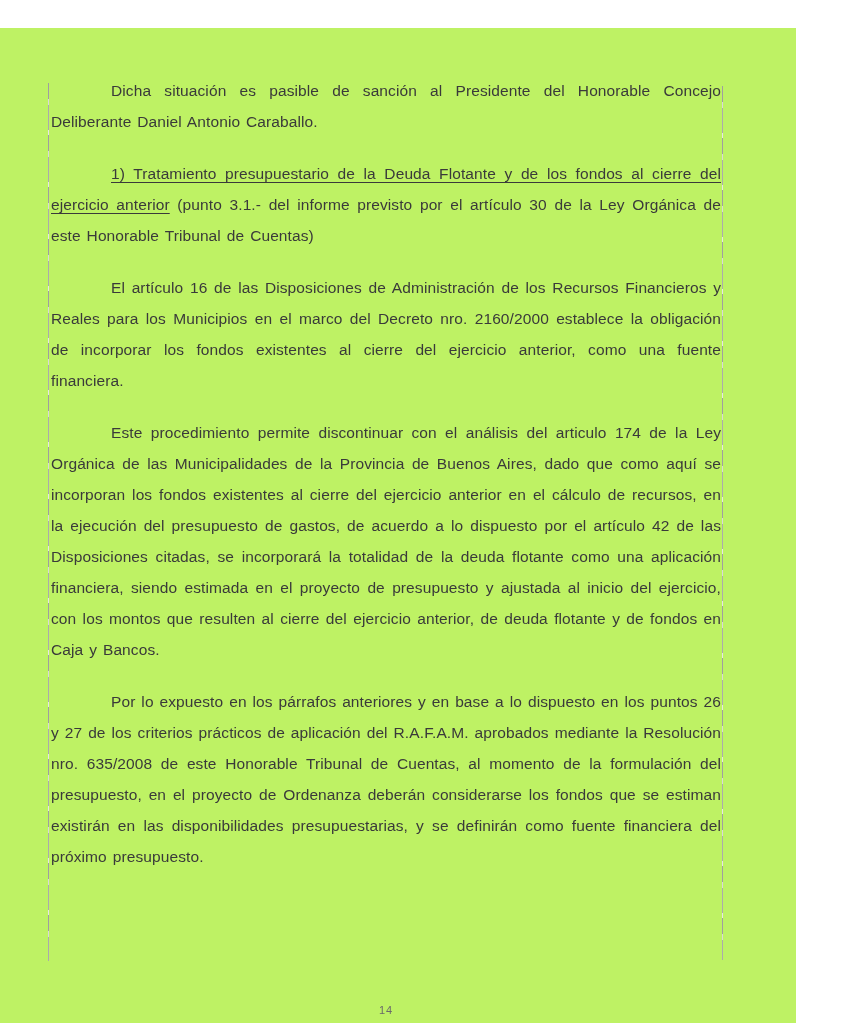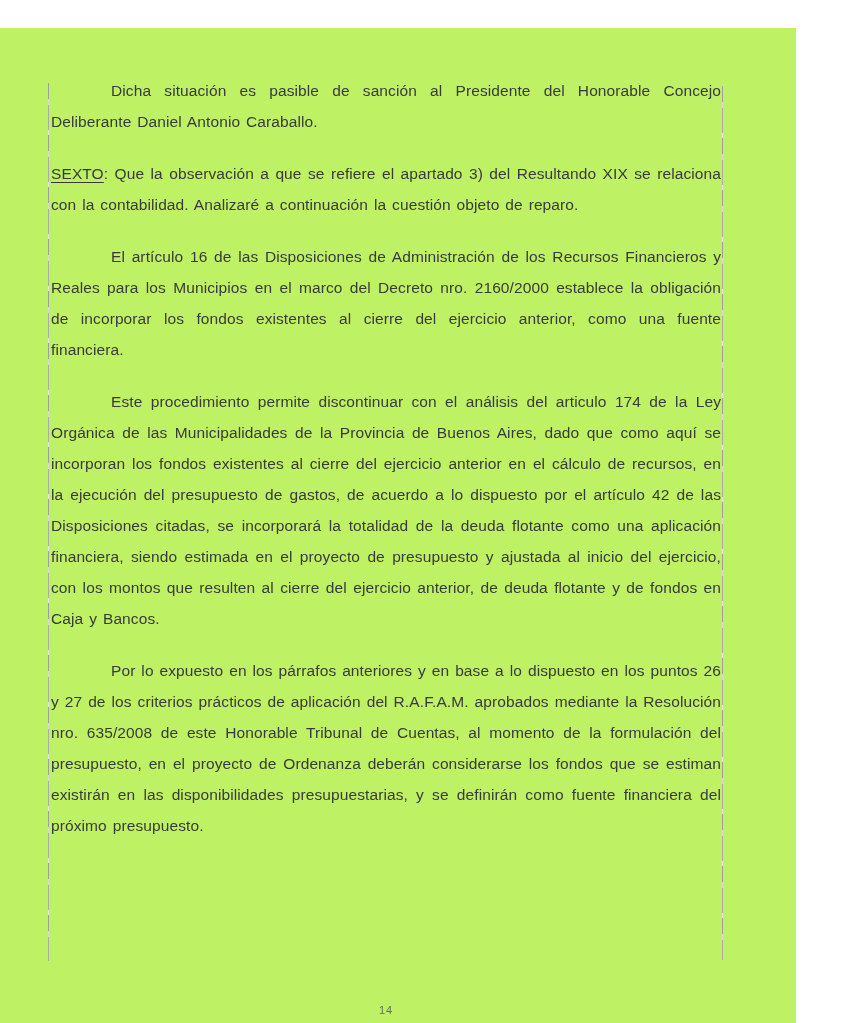--- a/index.html
+++ b/index.html
@@ -70,22 +70,22 @@
 
 <div class="page">
 
   <div class="margin-line left"></div>
   <div class="margin-line right"></div>
 
   <div class="content">
 
     <p class="para indent"><span>Dicha situación es pasible de sanción al Presidente del Honorable Concejo Deliberante Daniel Antonio Caraballo.</span></p>
 
-    <p class="para"><span class="u">SEXTO</span><span>: Que la observación a que se refiere el apartado 3) del Resultando XIX se relaciona con la contabilidad. Analizaré a continuación la cuestión objeto de reparo.</span></p>
 
+    <p class="para indent"><span class="u">1) Tratamiento presupuestario de la Deuda Flotante y de los fondos al cierre del ejercicio anterior</span><span> (punto 3.1.- del informe previsto por el artículo 30 de la Ley Orgánica de este Honorable Tribunal de Cuentas)</span></p>
 
     <p class="para indent"><span>El artículo 16 de las Disposiciones de Administración de los Recursos Financieros y Reales para los Municipios en el marco del Decreto nro. 2160/2000 establece la obligación de incorporar los fondos existentes al cierre del ejercicio anterior, como una fuente financiera.</span></p>
 
     <p class="para indent"><span>Este procedimiento permite discontinuar con el análisis del articulo 174 de la Ley Orgánica de las Municipalidades de la Provincia de Buenos Aires, dado que como aquí se incorporan los fondos existentes al cierre del ejercicio anterior en el cálculo de recursos, en la ejecución del presupuesto de gastos, de acuerdo a lo dispuesto por el artículo 42 de las Disposiciones citadas, se incorporará la totalidad de la deuda flotante como una aplicación financiera, siendo estimada en el proyecto de presupuesto y ajustada al inicio del ejercicio, con los montos que resulten al cierre del ejercicio anterior, de deuda flotante y de fondos en Caja y Bancos.</span></p>
 
     <p class="para indent"><span>Por lo expuesto en los párrafos anteriores y en base a lo dispuesto en los puntos 26 y 27 de los criterios prácticos de aplicación del R.A.F.A.M. aprobados mediante la Resolución nro. 635/2008 de este Honorable Tribunal de Cuentas, al momento de la formulación del presupuesto, en el proyecto de Ordenanza deberán considerarse los fondos que se estiman existirán en las disponibilidades presupuestarias, y se definirán como fuente financiera del próximo presupuesto.</span></p>
 
   </div>
 
   <div class="page-number">14</div>

